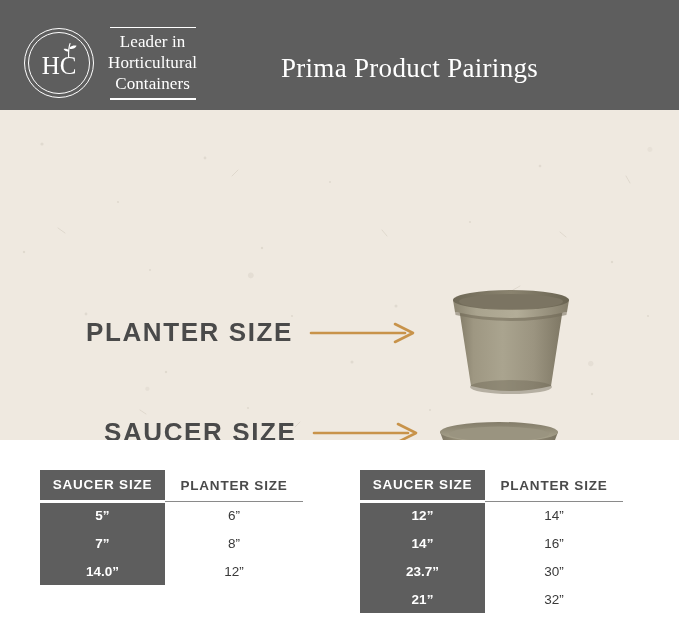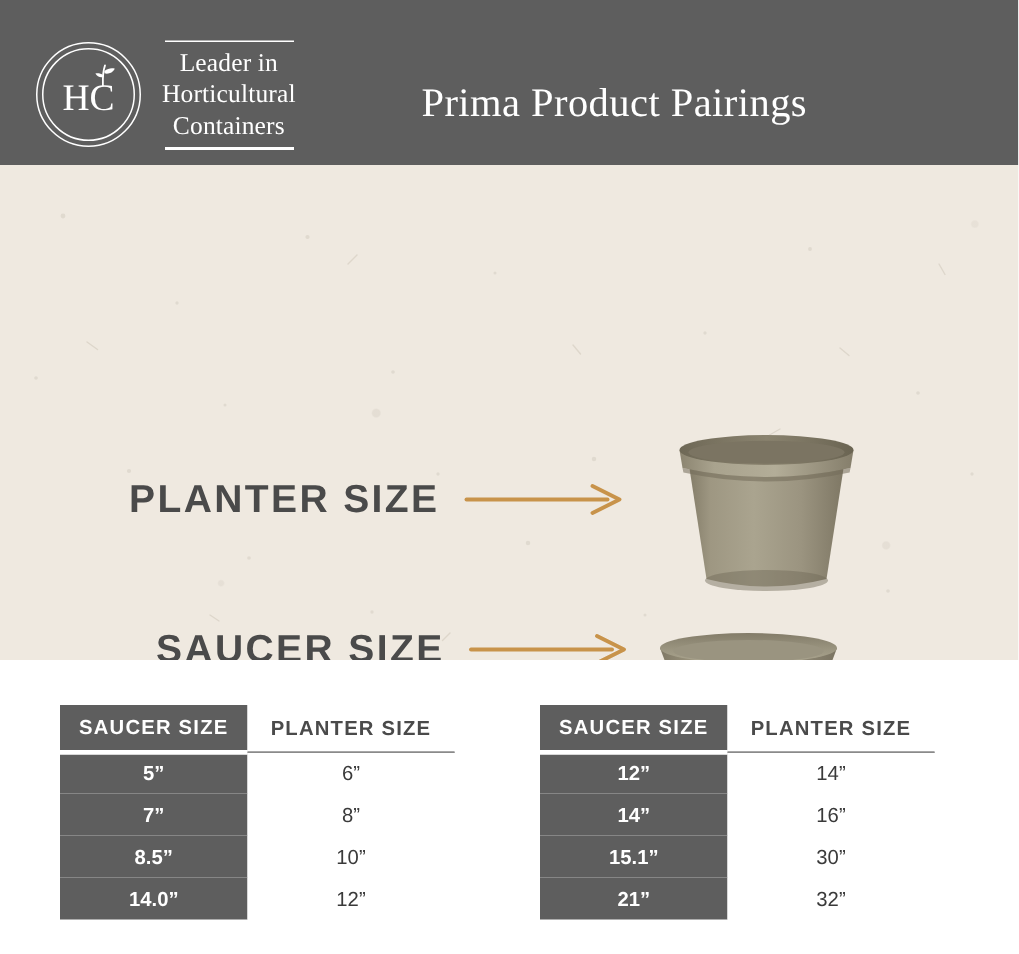--- a/index.html
+++ b/index.html
@@ -329,24 +329,20 @@
         <tbody>
           <tr>
             <td class="td-a">5”</td>
             <td class="td-b">6”</td>
           </tr>
           <tr>
             <td class="td-a">7”</td>
             <td class="td-b">8”</td>
           </tr>
           <tr>
-            <td class="td-a">8.5”</td>
-            <td class="td-b">10”</td>
-          </tr>
-          <tr>
             <td class="td-a">14.0”</td>
             <td class="td-b">12”</td>
           </tr>
         </tbody>
       </table>
     </div>
 
     <div class="tbl" id="tbl-right">
       <table>
         <thead>
@@ -358,21 +354,21 @@
         <tbody>
           <tr>
             <td class="td-a">12”</td>
             <td class="td-b">14”</td>
           </tr>
           <tr>
             <td class="td-a">14”</td>
             <td class="td-b">16”</td>
           </tr>
           <tr>
-            <td class="td-a">15.1”</td>
+            <td class="td-a">23.7”</td>
             <td class="td-b">30”</td>
           </tr>
           <tr>
             <td class="td-a">21”</td>
             <td class="td-b">32”</td>
           </tr>
         </tbody>
       </table>
     </div>
 

